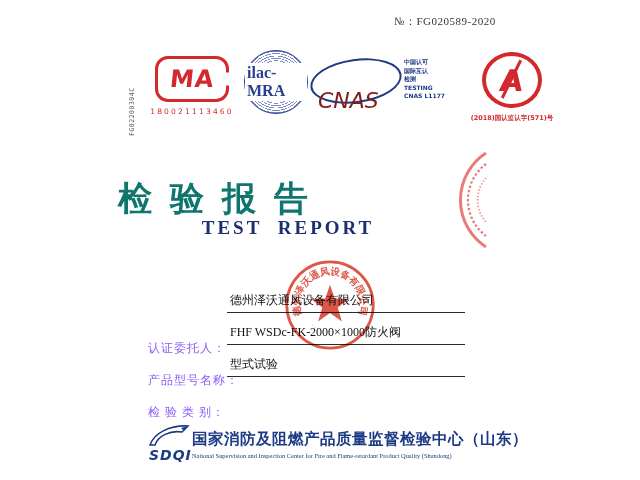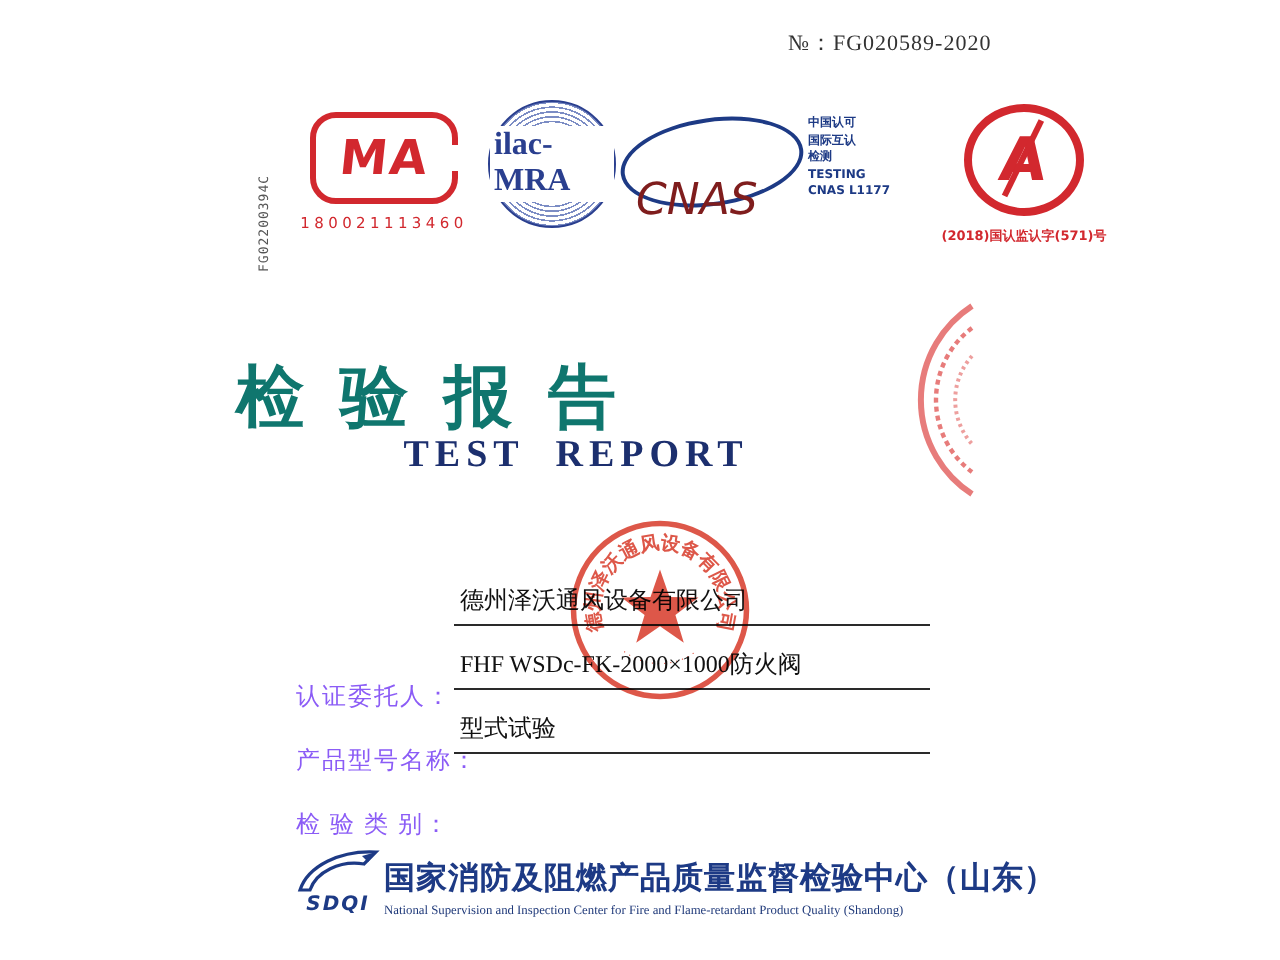--- a/index.html
+++ b/index.html
@@ -111,21 +111,21 @@
   
   .seal{
     position:absolute;left:284px;top:259px;width:92px;height:92px;
     opacity:0.88;mix-blend-mode:multiply;
   }
   
   .footer-logo{position:absolute;left:148px;top:423px;width:42px;height:26px;}
   .footer-logo-text{
     position:absolute;left:149px;top:447px;width:40px;text-align:center;
     font-family:"DejaVu Sans","Liberation Sans",sans-serif;
-    font-style:italic;font-weight:bold;font-size:10px;color:#1d3a85;letter-spacing:1px;
+    font-style:italic;font-weight:bold;font-size:14px;color:#1d3a85;letter-spacing:1px;
   }
   .footer-cn{
     position:absolute;left:192px;top:429px;
     font-family:"DejaVu Sans","Liberation Sans",sans-serif;
     font-size:15.5px;font-weight:bold;color:#1d3a85;letter-spacing:0.5px;white-space:nowrap;
   }
   .footer-en{
     position:absolute;left:192px;top:452px;width:300px;
     font-family:"Liberation Serif","DejaVu Serif",serif;
     font-size:6.4px;color:#203a7a;white-space:nowrap;

